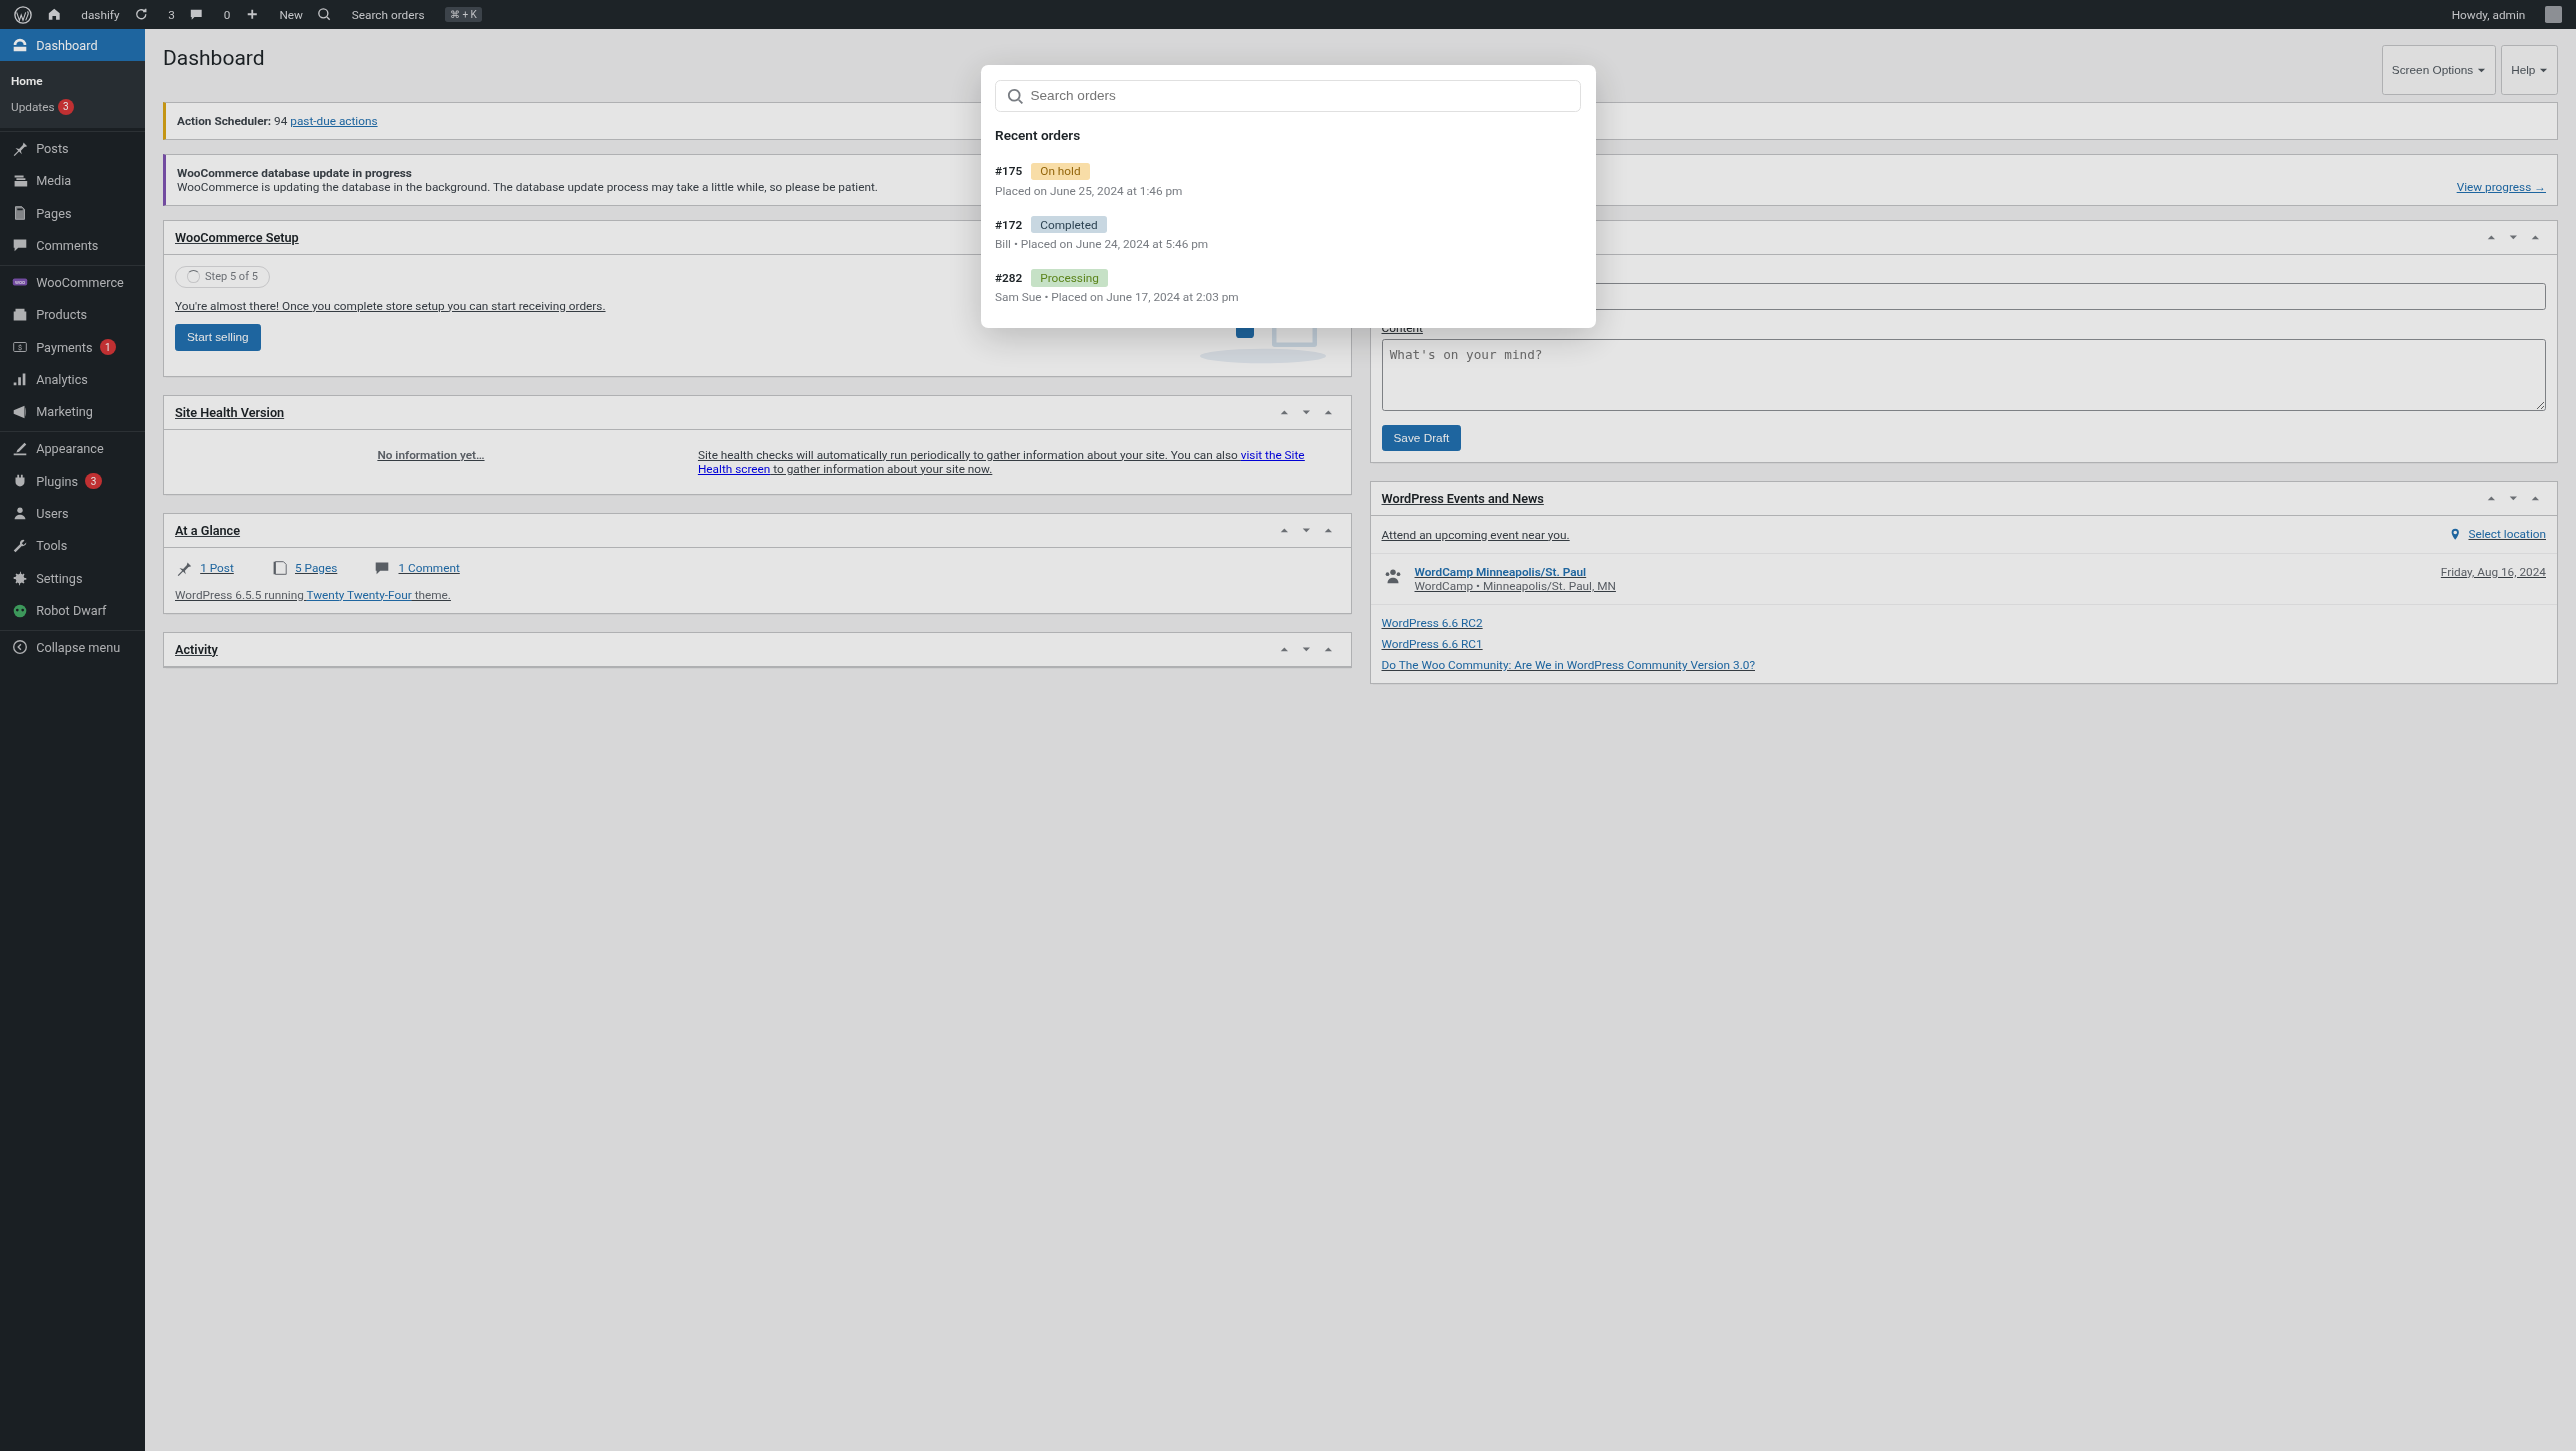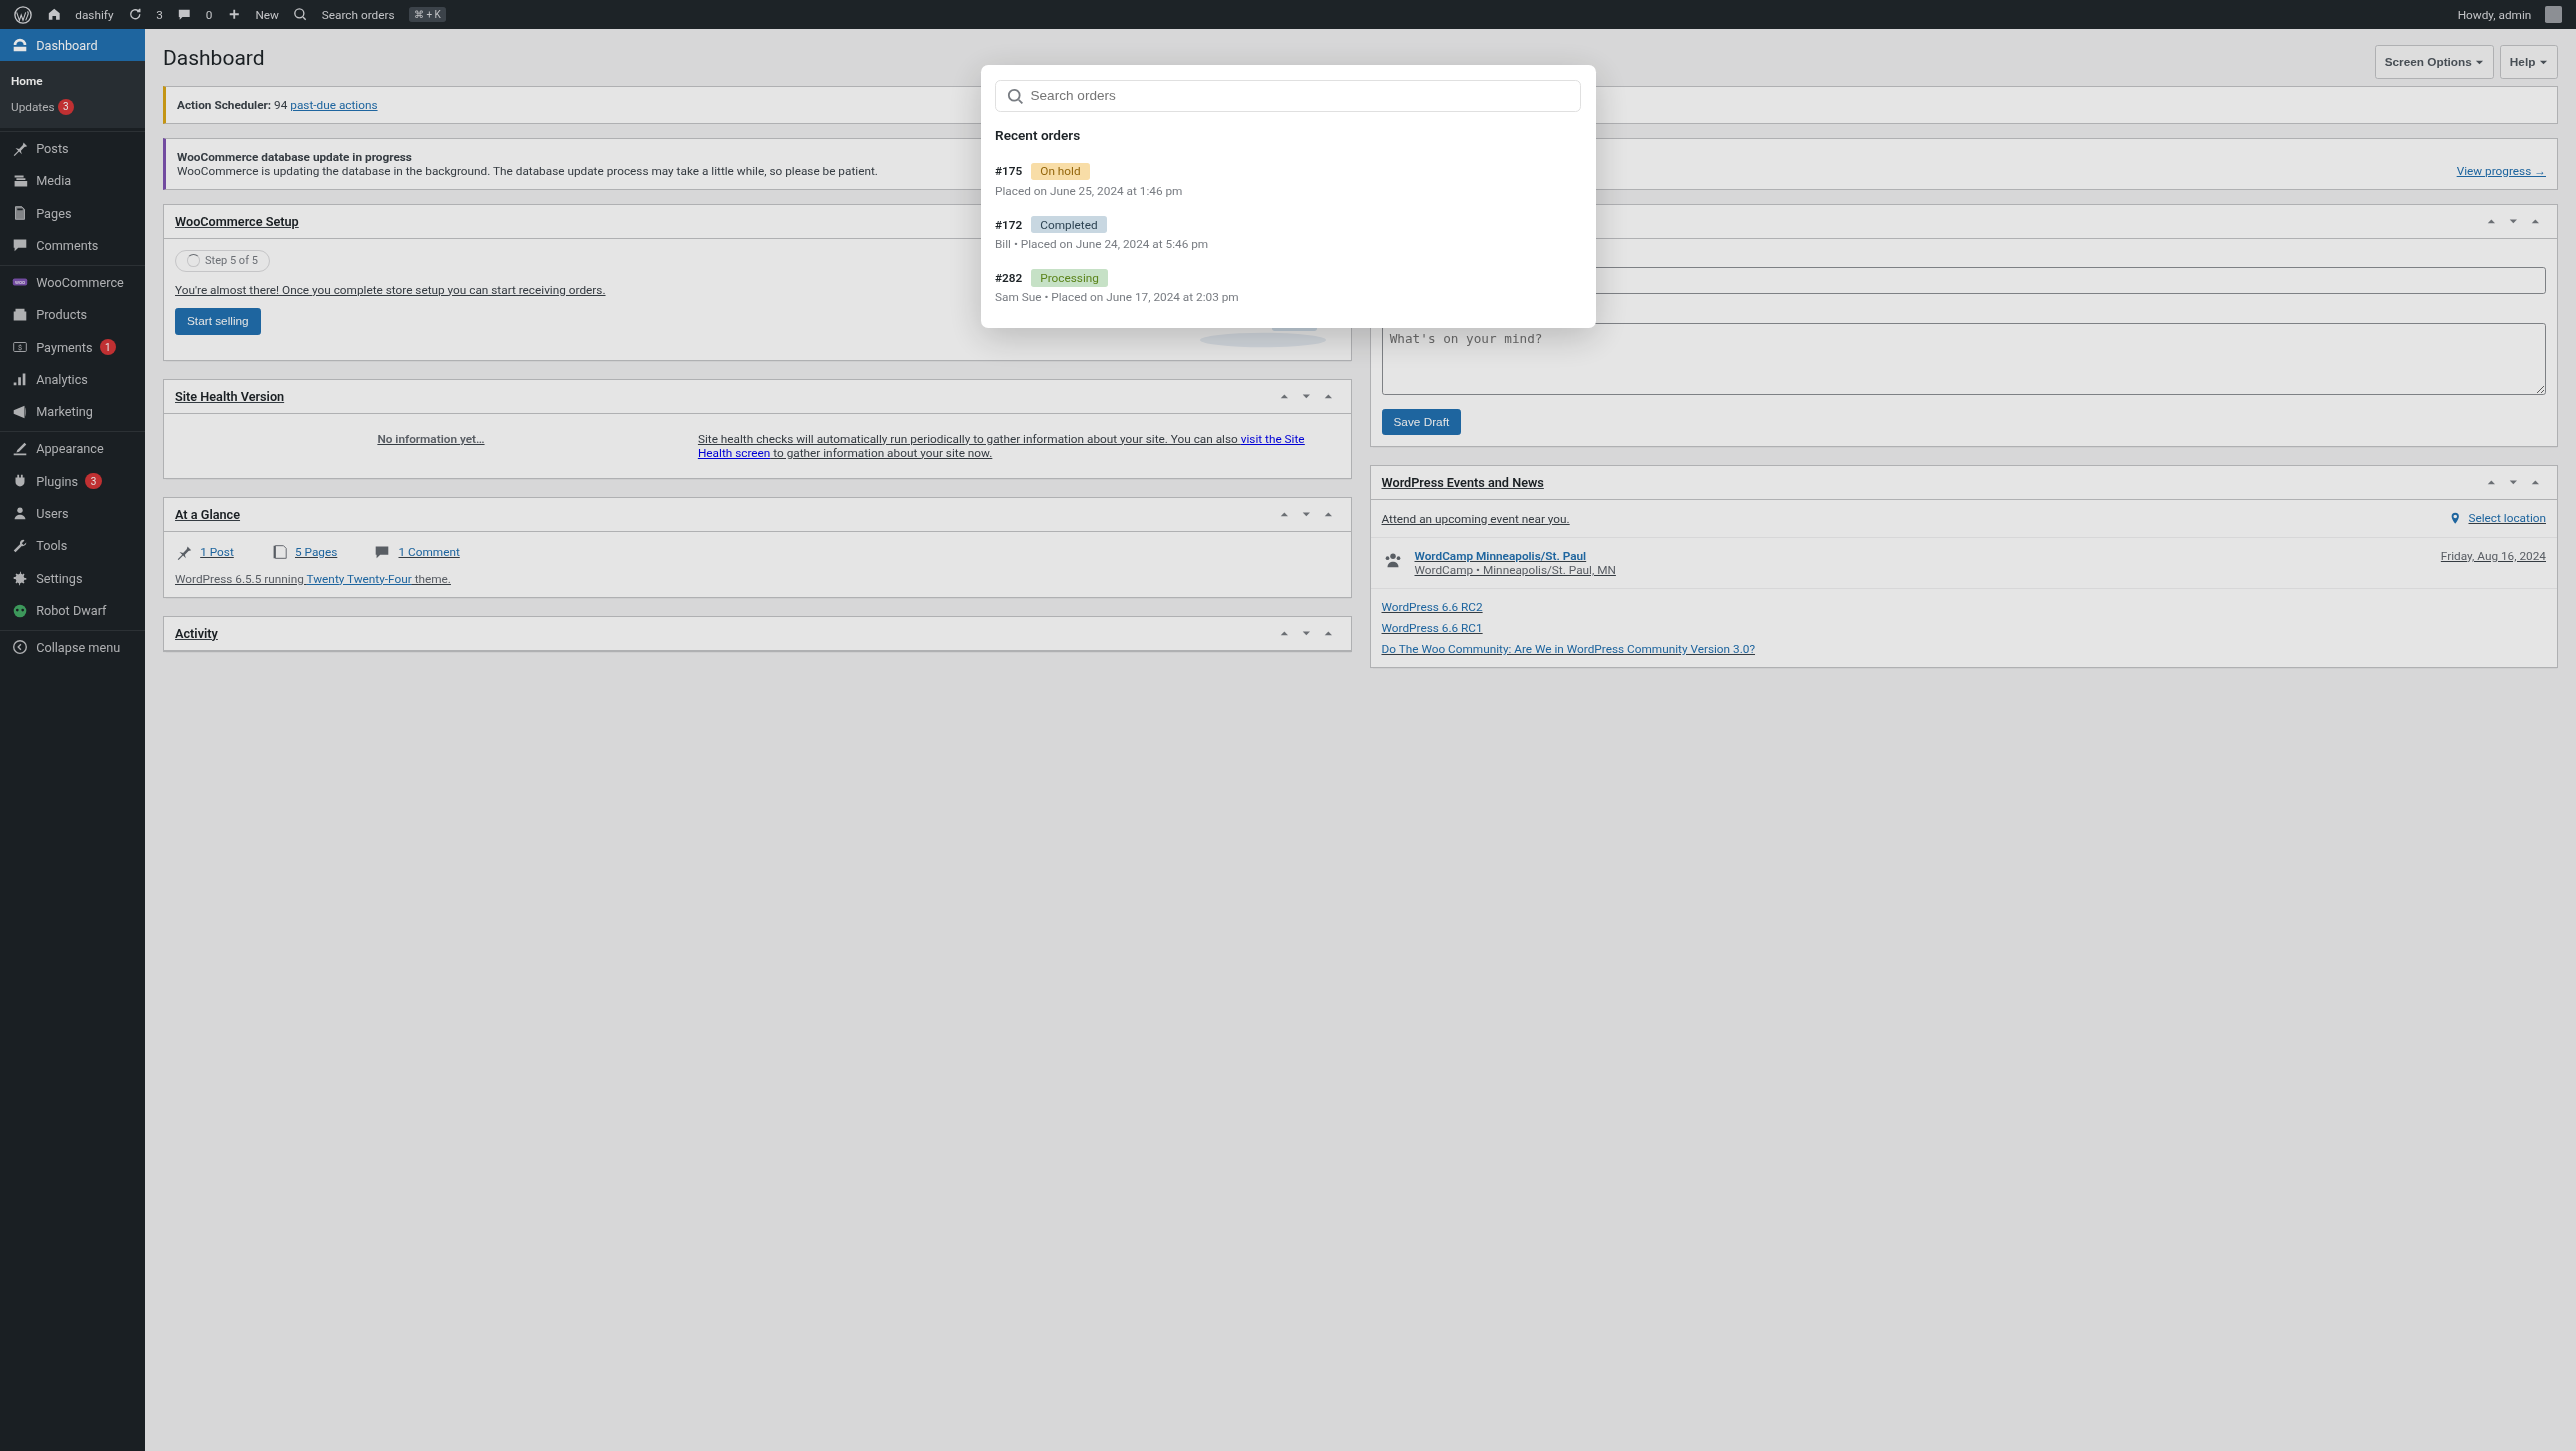--- a/index.html
+++ b/index.html
@@ -1,21 +1,21 @@
 <!DOCTYPE html>
 <html style="font-size:14.5px"><head>
   <meta charset="utf-8">
   <style>
     * { margin: 0; padding: 0; box-sizing: border-box; }
     body { font-family: -apple-system, BlinkMacSystemFont, "Segoe UI", Roboto, sans-serif; font-size: 11.8px; color: #3c434a; background: #f0f0f1; overflow: hidden; }
     
     
     .topbar { height: 29px; background: #1d2327; color: #c3c4c7; display: flex; align-items: center; justify-content: space-between; padding: 0 7.2px; font-size: 11.8px; }
     .topbar-left, .topbar-right { display: flex; align-items: center; gap: 0; }
-    .topbar-item { display: flex; align-items: center; gap: 14px; padding: 0 7.2px; height: 29px; color: #c3c4c7; cursor: pointer; }
+    .topbar-item { display: flex; align-items: center; gap: 20px; padding: 0 7.2px; height: 29px; color: #c3c4c7; cursor: pointer; }
     .kbd { background: #3c434a; border-radius: 2.7px; padding: 1.8px 5.4px; font-size: 10px; }
     .avatar-small { width: 16.3px; height: 16.3px; background: #8c8f94; border-radius: 1.8px; }
     
     
     .layout { display: flex; height: calc(100vh - 29px); }
     .sidebar { width: 145px; background: #1d2327; color: #c3c4c7; display: flex; flex-direction: column; font-size: 12.7px; }
     .sidebar-item { display: flex; align-items: center; gap: 7.2px; padding: 7.2px 11px; cursor: pointer; color: #c3c4c7; }
     .sidebar-item.current { background: #2271b1; color: #fff; position: relative; }
     .sidebar-item.current::after { content: ''; position: absolute; right: -7.2px; top: 50%; transform: translateY(-50%); border: 7.2px solid transparent; border-right-color: #f0f0f1; }
     .sidebar-sub { background: #2c3338; padding: 7.2px 0; }
@@ -23,21 +23,21 @@
     .sidebar-sub-item.current { color: #fff; font-weight: 600; }
     .sidebar-sep { height: 4.5px; border-bottom: 0.9px solid #32373c; margin: 0; }
     .badge-circle { background: #d63638; color: #fff; border-radius: 8.1px; padding: 0 5.4px; font-size: 10px; min-width: 16.3px; height: 16.3px; display: inline-flex; align-items: center; justify-content: center; }
     .sidebar-icon { width: 18px; height: 18px; display: flex; align-items: center; justify-content: center; flex-shrink: 0; }
     
     
     .main { flex: 1; padding: 0 18px 18px; overflow-y: auto; position: relative; }
     .main-header { display: flex; justify-content: space-between; align-items: flex-start; padding-top: 9px; }
     h1 { font-size: 21px; font-weight: 400; color: #1d2327; padding: 8.1px 0 3.6px; }
     .header-buttons { display: flex; gap: 5.4px; margin-top: 7.2px; }
-    .header-btn { background: #f6f7f7; border: 0.9px solid #c3c4c7; border-radius: 2.7px; padding: 9px 9px; font-size: 11.8px; cursor: pointer; display: flex; align-items: center; gap: 3.6px; color: #50575e; font-weight: bold; }
+    .header-btn { background: #f6f7f7; border: 0.9px solid #c3c4c7; border-radius: 2.7px; padding: 17px 9px; font-size: 11.8px; cursor: pointer; display: flex; align-items: center; gap: 3.6px; color: #50575e; }
     
     .notice { border: 0.9px solid #c3c4c7; border-left: 3.6px solid #dba617; background: #fff; padding: 11px; margin: 7.2px 0 13.6px; }
     .notice.purple { border-left-color: #7f54b3; }
     .notice a { color: #2271b1; text-decoration: underline; }
     
     .two-col { display: flex; gap: 18px; text-decoration: underline; }
     .col { flex: 1; display: flex; flex-direction: column; gap: 18px; }
     
     .postbox { background: #fff; border: 0.9px solid #c3c4c7; box-shadow: 0 0.9px 0.9px rgba(0,0,0,.04); }
     .postbox-header { display: flex; justify-content: space-between; align-items: center; border-bottom: 0.9px solid #c3c4c7; padding: 0 11px; }

